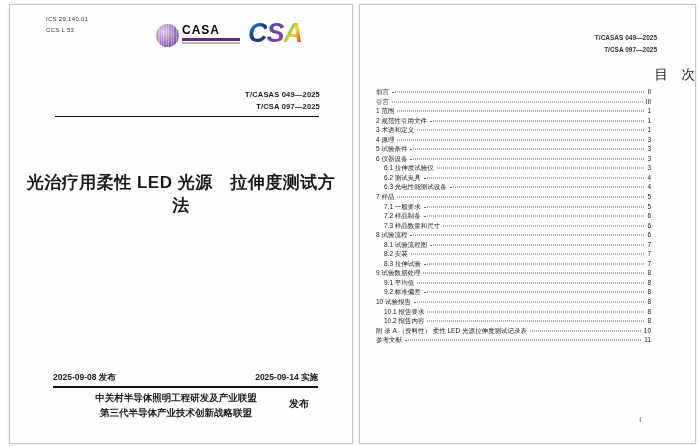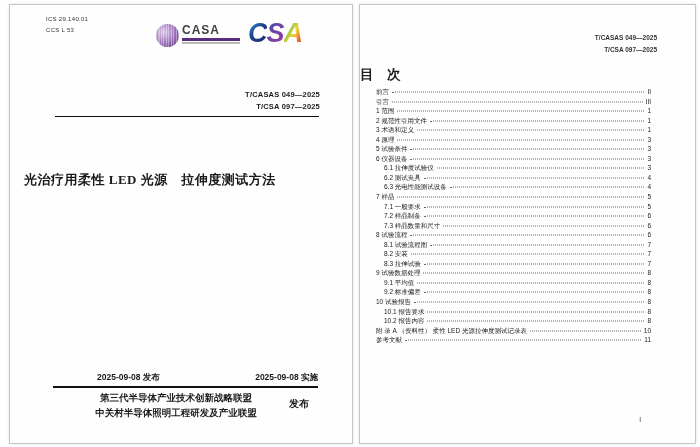--- a/index.html
+++ b/index.html
@@ -10,50 +10,50 @@
   #right-page{left:359px;width:335px;}
 
   
   .ics-block{position:absolute;top:9px;left:36px;font-size:6px;line-height:1.8;letter-spacing:.3px;color:#333;}
   .logos{position:absolute;top:12px;left:146px;right:26px;height:36px;display:flex;align-items:center;gap:8px;}
   .casa-logo{display:flex;align-items:flex-start;gap:3px;}
   .casa-sphere{width:23px;height:23px;border-radius:50%;
     background:repeating-linear-gradient(90deg,rgba(255,255,255,.35) 0 1px,transparent 1px 2.5px),
     radial-gradient(circle at 35% 35%, #d9c9e8, #9a6fb8 55%, #5d3a82 95%);}
   .casa-right{display:flex;flex-direction:column;}
-  .casa-word{font-size:12px;font-weight:bold;color:#404040;letter-spacing:1px;line-height:1;}
+  .casa-word{font-size:12px;font-weight:bold;color:#000000;letter-spacing:1px;line-height:1;}
   .casa-band{width:58px;height:3px;background:#5b2d7e;margin-top:2px;}
   .casa-band2{width:58px;height:2px;background:#b9b9b9;margin-top:1px;}
   .csa-logo{font-size:27px;font-weight:900;font-style:italic;line-height:1;letter-spacing:-1px;
     transform:translateY(-2px);}
   .csa-logo span{-webkit-background-clip:text;background-clip:text;color:transparent;}
   .csa-c{background-image:linear-gradient(135deg,#29b6d8 0%,#1e3f8f 45%,#232a63 100%);}
   .csa-s{background-image:linear-gradient(135deg,#4150a8 0%,#7b3fa4 60%,#a03a9c 100%);}
   .csa-a{background-image:linear-gradient(120deg,#2ba787 0%,#8fc63f 30%,#f2d23c 55%,#e8622d 80%,#d93a35 100%);}
 
   .doc-type{position:absolute;top:49px;left:46px;right:33px;font-size:26px;font-weight:bold;
     text-align:justify;text-align-last:justify;font-family:"Liberation Serif",serif;}
   .std-nos{position:absolute;top:84px;right:32px;text-align:right;font-size:7.5px;line-height:1.6;
     font-weight:bold;letter-spacing:.2px;}
   .top-rule{position:absolute;top:111px;left:45px;right:33px;border-top:1.5px solid #111;}
-  .main-title{position:absolute;top:166px;left:14px;right:14px;font-size:13px;
-    font-weight:bold;letter-spacing:.5px;font-family:Liberation Serif, serif;}
+  .main-title{position:absolute;top:166px;left:14px;right:14px;text-align:center;font-size:17px;
+    font-weight:bold;letter-spacing:.5px;}
   .en-title{position:absolute;top:198px;left:28px;right:28px;text-align:center;font-size:7.5px;
     font-weight:bold;line-height:1.65;font-family:"DejaVu Sans Mono",monospace;}
   .date-row{position:absolute;top:367px;left:43px;right:34px;display:flex;justify-content:space-between;
-    font-size:8.5px;font-weight:bold;margin-left:44px;}
+    font-size:8.5px;font-weight:bold;}
   .bottom-rule{position:absolute;top:381px;left:43px;right:34px;border-top:2px solid #111;}
   .org-block{position:absolute;top:386px;left:60px;right:70px;text-align:center;font-size:9.5px;
     font-weight:bold;line-height:1.55;}
   .publish-word{position:absolute;top:392px;left:279px;font-size:10px;font-weight:bold;}
 
   
   .hdr{position:absolute;top:27px;right:38px;text-align:right;font-size:6.5px;line-height:1.8;
     font-weight:bold;color:#333;}
-  .toc-title{position:absolute;top:61px;left:0;right:0;text-align:left;font-size:13.5px;font-weight:bold;}
+  .toc-title{position:absolute;top:61px;left:0;right:0;text-align:right;font-size:13.5px;font-weight:normal;}
   .toc{position:absolute;top:83px;left:16px;right:44px;}
   .toc-row{display:flex;align-items:baseline;height:9.55px;font-size:6.5px;white-space:nowrap;}
   .toc-row .toc-label{flex:none;padding-right:2px;}
   .toc-row.indent .toc-label{padding-left:8px;}
   .toc-dots{flex:1;border-bottom:1px dotted #666;transform:translateY(-1.5px);margin:0 1px;}
   .toc-page{flex:none;padding-left:2px;}
   .footer-page{position:absolute;bottom:20px;right:54px;font-size:6.5px;color:#333;}
 </style>
 </head>
 <body>
@@ -85,28 +85,28 @@
     <div>T/CSA 097—2025</div>
   </div>
 
   <div class="top-rule"></div>
 
   <div class="main-title">光治疗用柔性 LED 光源　拉伸度测试方法</div>
 
 
   <div class="date-row">
     <span>2025-09-08 发布</span>
-    <span>2025-09-08 实施</span>
+    <span>2025-09-14 实施</span>
   </div>
 
   <div class="bottom-rule"></div>
 
   <div class="org-block">
+    <div>中关村半导体照明工程研发及产业联盟</div>
     <div>第三代半导体产业技术创新战略联盟</div>
-    <div>中关村半导体照明工程研发及产业联盟</div>
   </div>
   <div class="publish-word">发布</div>
 
 </div>
 
 <div class="page" id="right-page">
 
   <div class="hdr">
     <div>T/CASAS 049—2025</div>
     <div>T/CSA 097—2025</div>

